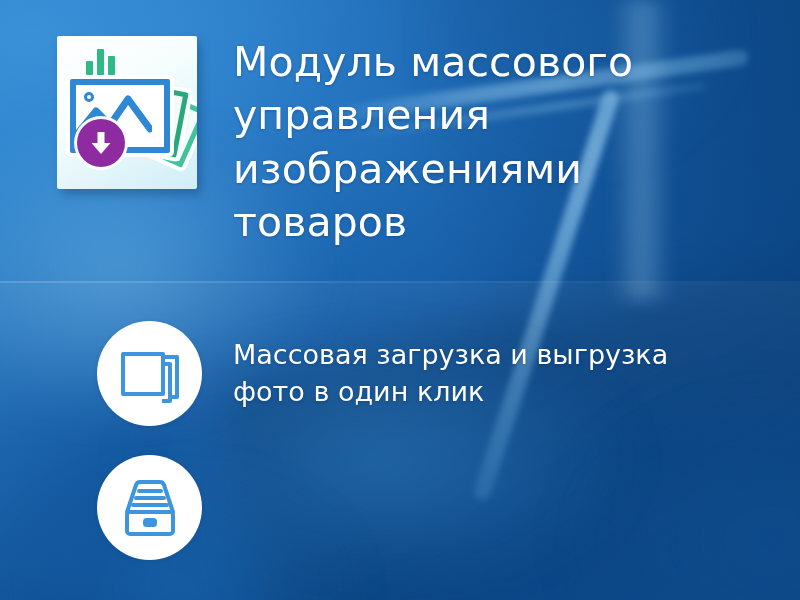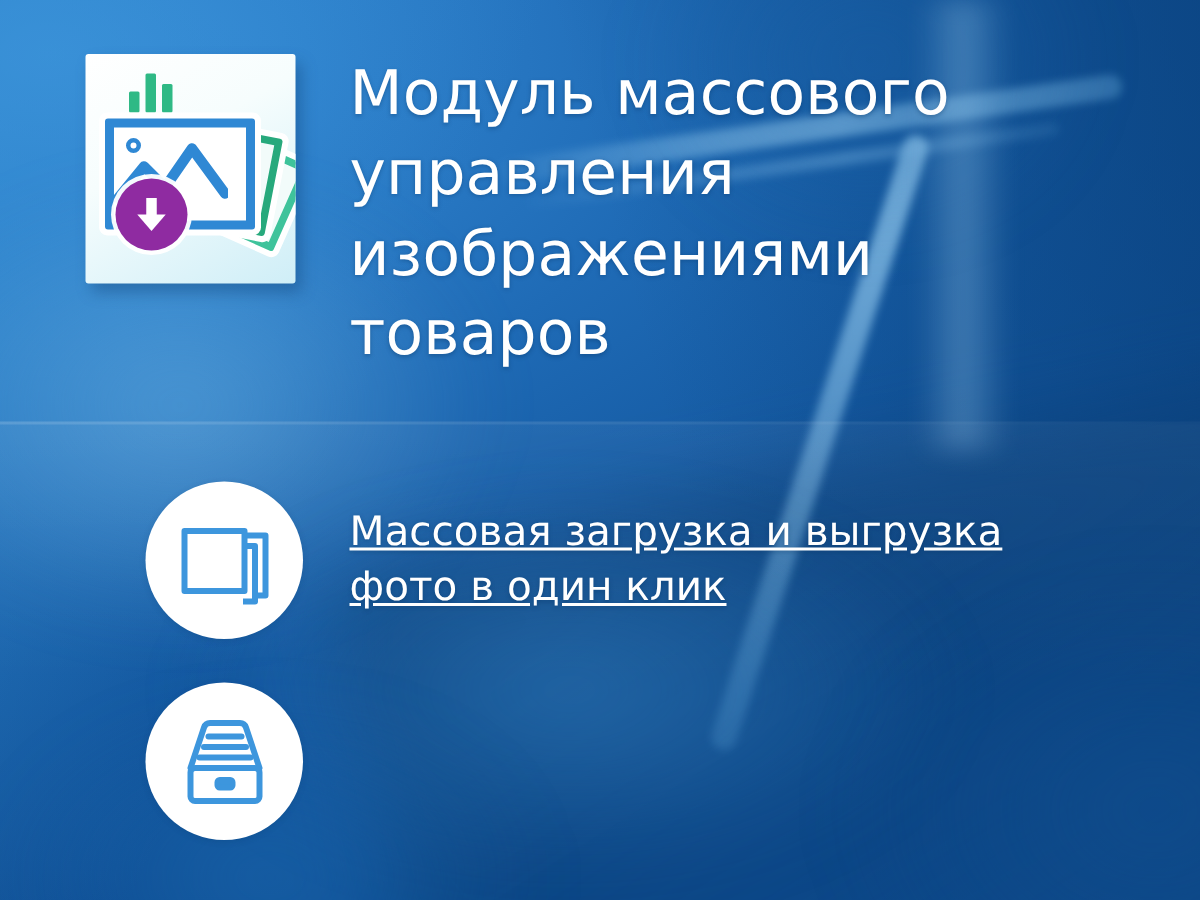--- a/index.html
+++ b/index.html
@@ -269,21 +269,20 @@
 
   .f-text {
     margin-left: 31px;
     color: #ffffff;
     font-size: 27px;
     line-height: 1.36;
     font-weight: 400;
     text-shadow: 0 1px 3px rgba(6,45,88,0.35);
     white-space: pre-line;
     max-width: 520px;
-    text-decoration: underline;
   }
 </style>
 </head>
 <body>
 
 <div id="banner">
 
   <div class="bg-base"></div>
   <div class="bg-tone"></div>
   <div class="laptop-base"></div>

